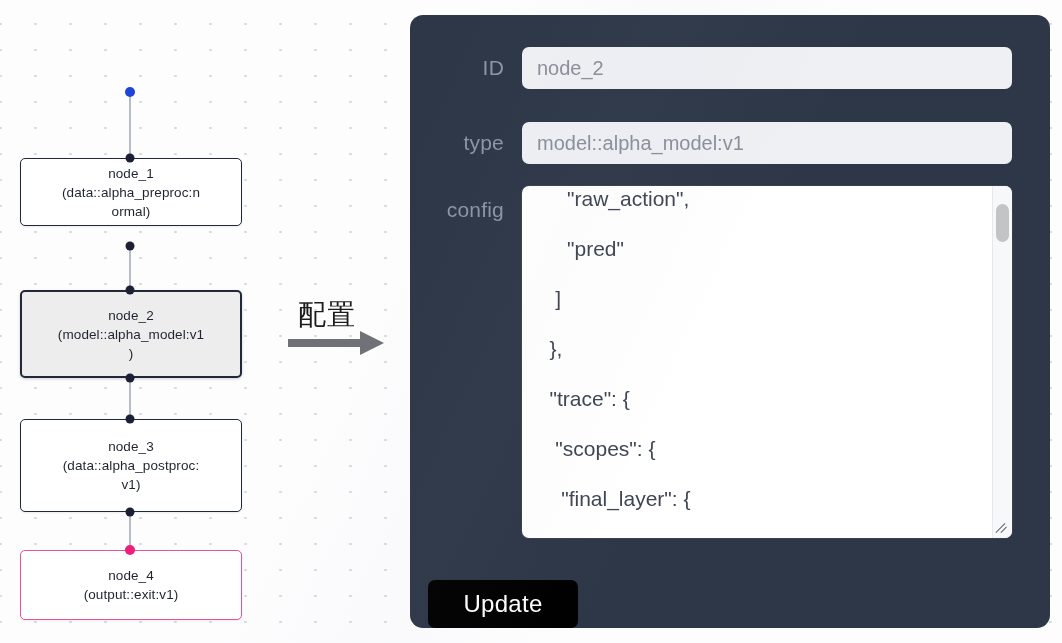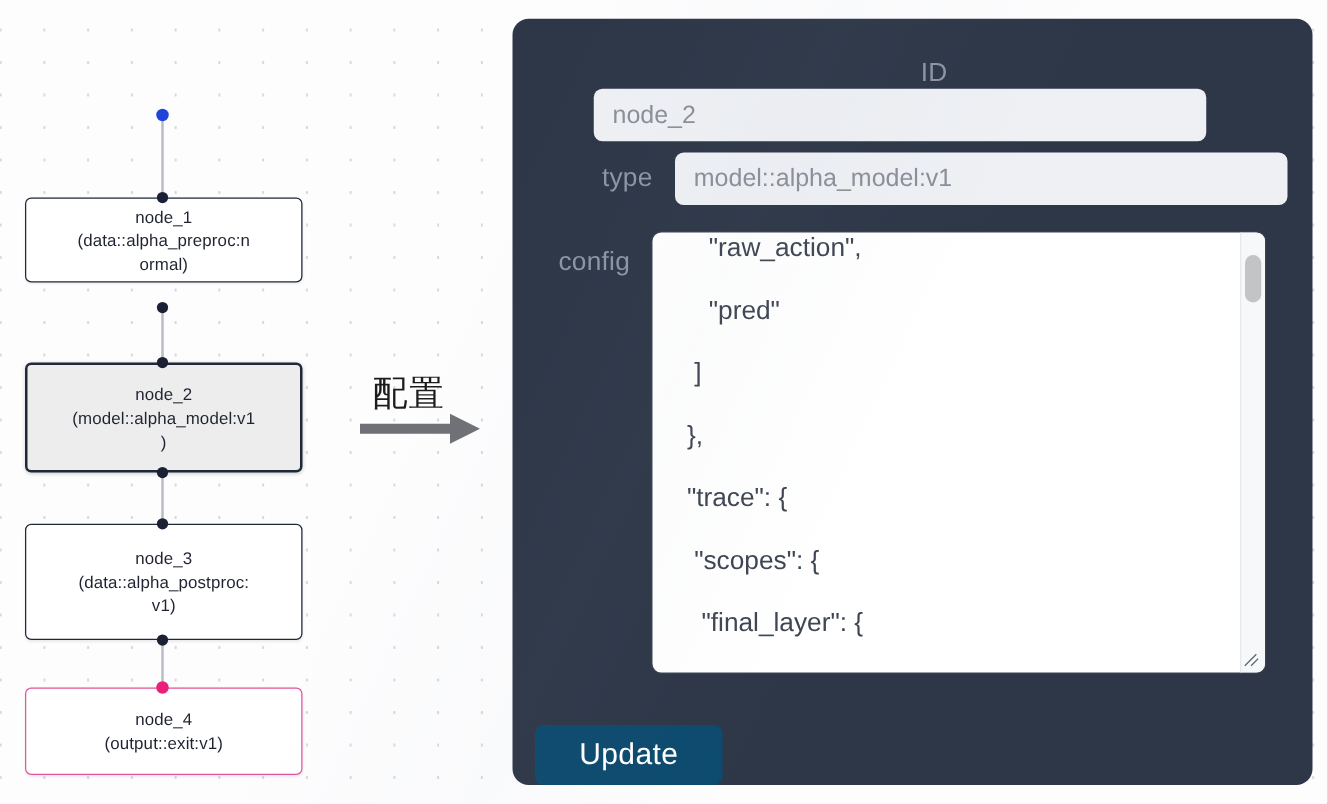--- a/index.html
+++ b/index.html
@@ -140,22 +140,22 @@
     border: none;
     border-radius: 7px;
     height: 42px;
     width: 490px;
     color: #8a8f99;
     font-size: 20px;
     font-family: "Liberation Sans", sans-serif;
     padding: 0 15px;
     outline: none;
   }
-  #row-id   { left: 0px;  top: 32px;  width: 620px; flex-direction: column; }
-  #row-type { left: 0px;  top: 107px; width: 620px; justify-content: flex-end; }
+  #row-id   { left: 0px;  top: 32px;  width: 620px; }
+  #row-type { left: 0px;  top: 107px; width: 620px; }
   #row-config { left: 0px; top: 171px; width: 620px; align-items: flex-start; }
 
   .config-box {
     position: relative;
     width: 490px;
     height: 352px;
     background: #ffffff;
     border-radius: 7px;
     box-sizing: border-box;
     overflow: hidden;
@@ -210,21 +210,21 @@
   }
   .config-resize-grip .gl1 { left: 3px;  bottom: 4px;  width: 13px; }
   .config-resize-grip .gl2 { left: 8px;  bottom: 4px;  width: 8px;  }
 
   #update-button {
     position: absolute;
     left: 18px;
     top: 565px;
     width: 150px;
     height: 48px;
-    background: #0c4a6e;
+    background: #000000;
     color: #ffffff;
     border: none;
     border-radius: 7px;
     font-size: 24px;
     font-family: "Liberation Sans", sans-serif;
     letter-spacing: 0.3px;
     cursor: pointer;
   }
 
   

